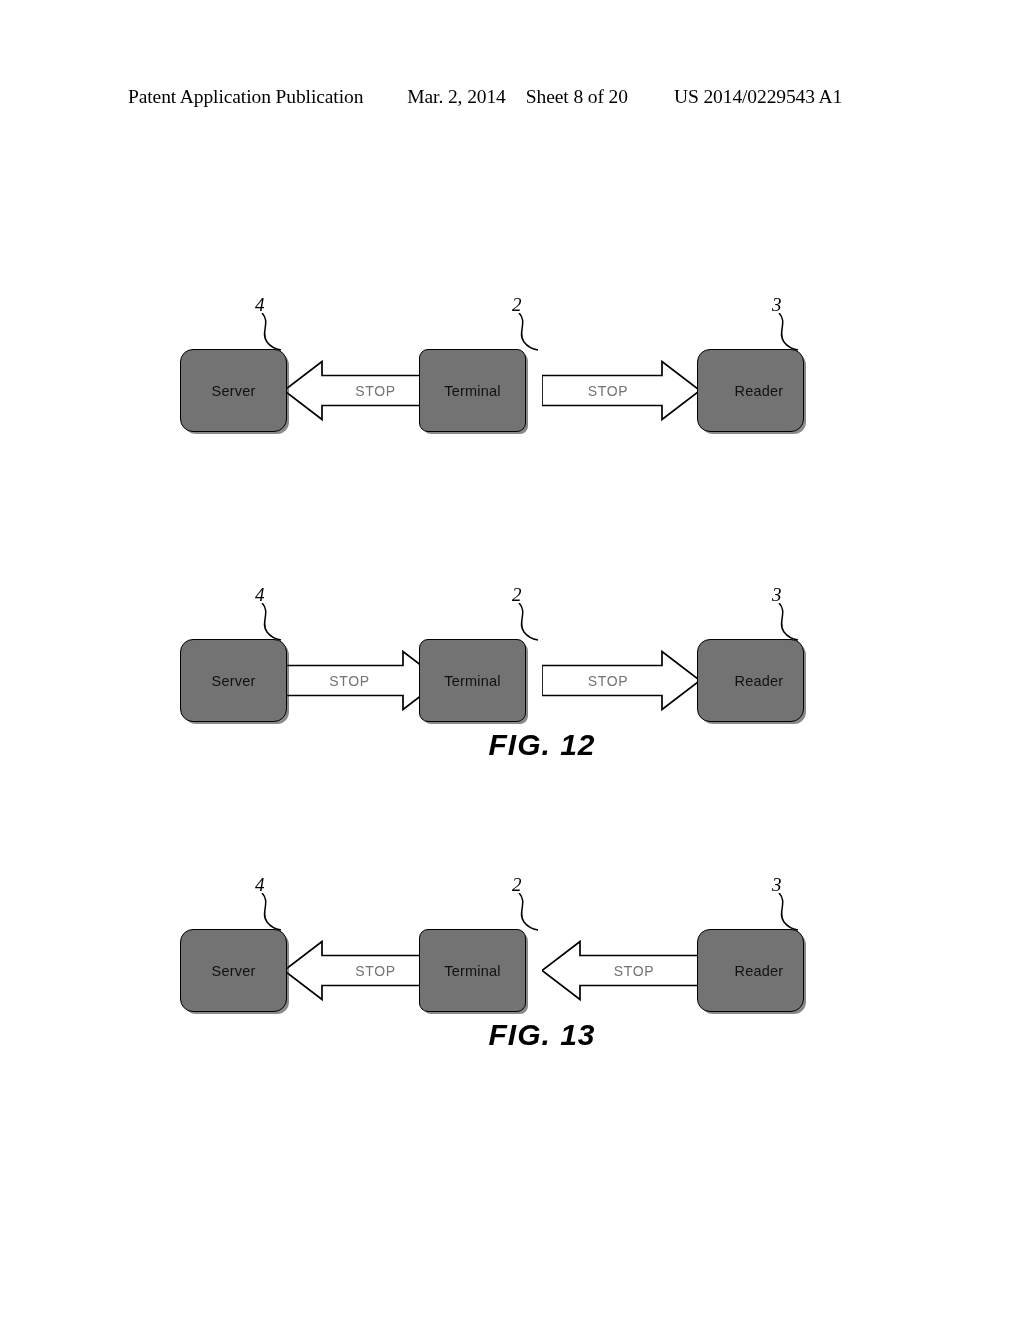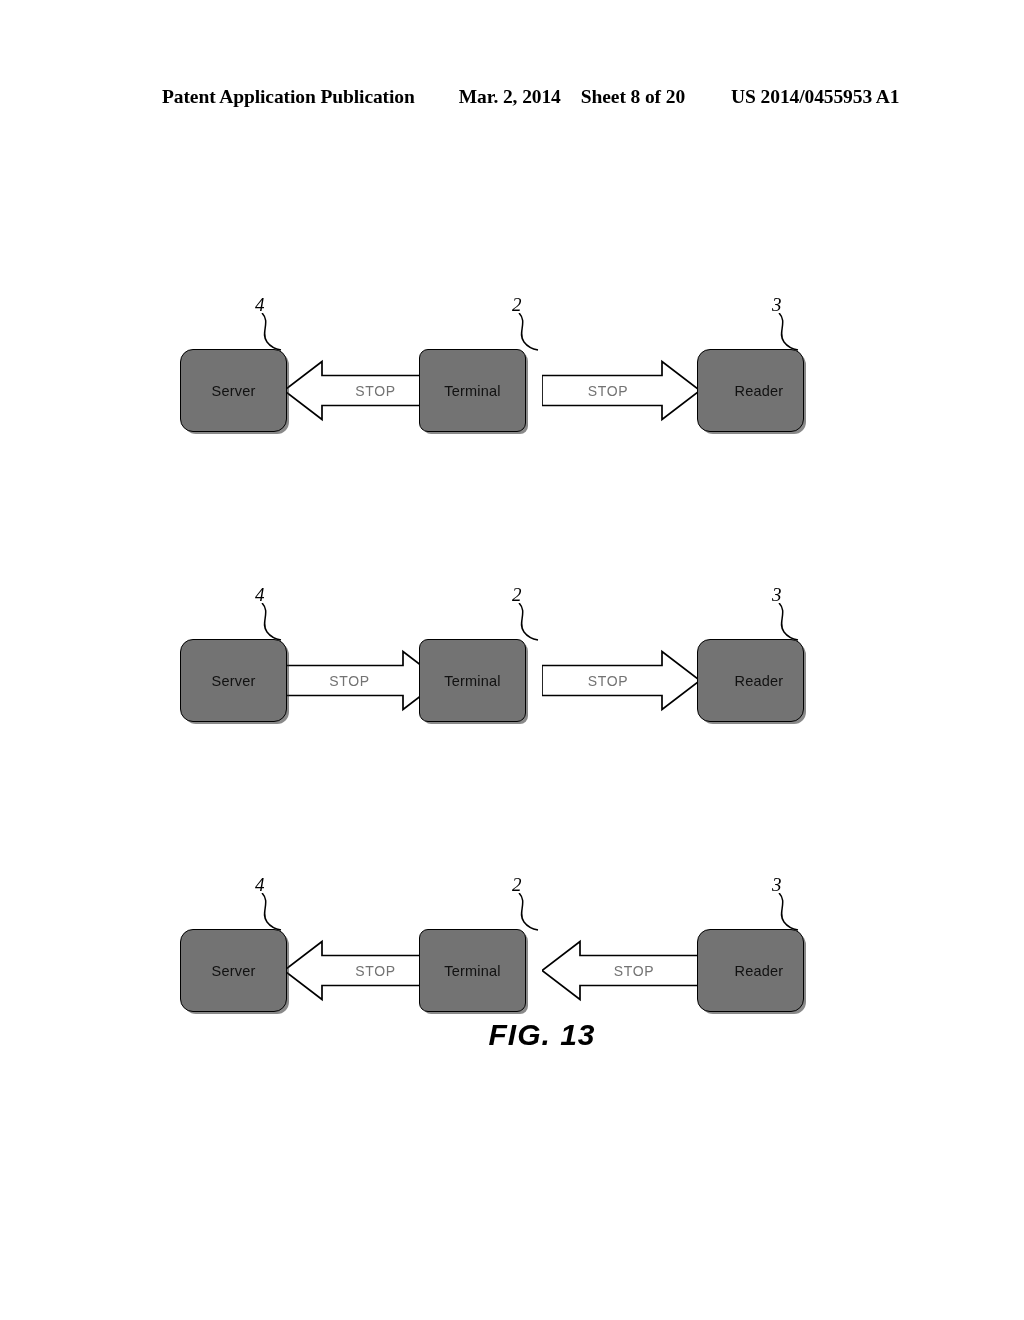--- a/index.html
+++ b/index.html
@@ -17,26 +17,25 @@
   
   .sheet-header {
     position: absolute;
     left: 128px;
     top: 86px;
     width: 760px;
     height: 28px;
     display: flex;
     align-items: baseline;
     font-family: "Liberation Serif", serif;
-    font-weight: bold;
+    font-weight: normal;
     font-size: 19.5px;
     color: #000;
     white-space: nowrap;
     letter-spacing: -0.1px;
-    margin-left: 34px;
   }
   .hdr-pub   { margin-right: 44px; }
   .hdr-date  { margin-right: 20px; }
   .hdr-sheet { margin-right: 46px; text-align: right; }
   .hdr-num   { }
 
   
   .figure {
     position: absolute;
     left: 0;
@@ -138,21 +137,21 @@
   #figure-12 .caption { top: 138px; }
   #figure-13 .caption { top: 138px; }
 </style>
 </head>
 <body>
 
 <div class="sheet-header">
   <span class="hdr-pub">Patent Application Publication</span>
   <span class="hdr-date">Mar. 2, 2014</span>
   <span class="hdr-sheet">Sheet 8 of 20</span>
-  <span class="hdr-num">US 2014/0455953 A1</span>
+  <span class="hdr-num">US 2014/0229543 A1</span>
 </div>
 
 <div class="figure" id="figure-11">
     <div class="diagram">
       <div class="arrow-wrap seg-a dir-left">
         <svg width="157" height="83" viewBox="0 0 157 83" class="arrow-svg">
           <polygon points="157,26.5 38,26.5 38,12.5 0,41.5 38,70.5 38,56.5 157,56.5" fill="#ffffff" stroke="#000000" stroke-width="1.7" stroke-linejoin="miter"></polygon>
         </svg>
         <div class="arrow-label">STOP</div>
       </div>
@@ -214,20 +213,21 @@
       </svg>
       <div class="refnum" style="left: 512px; top: -6px;">2</div>
       <div class="node node-right">
         <span class="node-label">Reader</span>
       </div>
       <svg width="26" height="38" viewBox="0 0 26 38" class="leader" style="left: 775px; top: 13px;">
         <path d="M 4 0 C 13 9, 2 20, 9 29 C 12 33, 17 36, 23 37" fill="none" stroke="#000000" stroke-width="1.5"></path>
       </svg>
       <div class="refnum" style="left: 772px; top: -6px;">3</div>
     </div>
+    <div class="caption">FIG. 12</div>
   </div>
 <div class="figure" id="figure-13">
     <div class="diagram">
       <div class="arrow-wrap seg-a dir-left">
         <svg width="157" height="83" viewBox="0 0 157 83" class="arrow-svg">
           <polygon points="157,26.5 38,26.5 38,12.5 0,41.5 38,70.5 38,56.5 157,56.5" fill="#ffffff" stroke="#000000" stroke-width="1.7" stroke-linejoin="miter"></polygon>
         </svg>
         <div class="arrow-label">STOP</div>
       </div>
       <div class="arrow-wrap seg-b dir-left">

